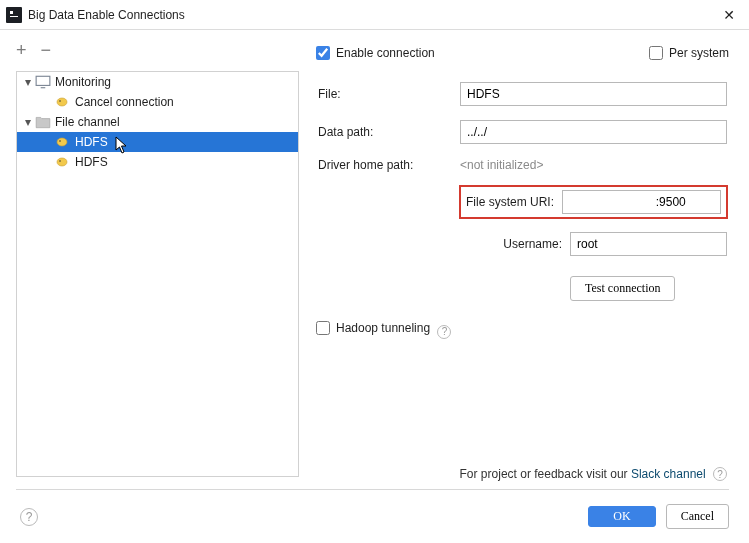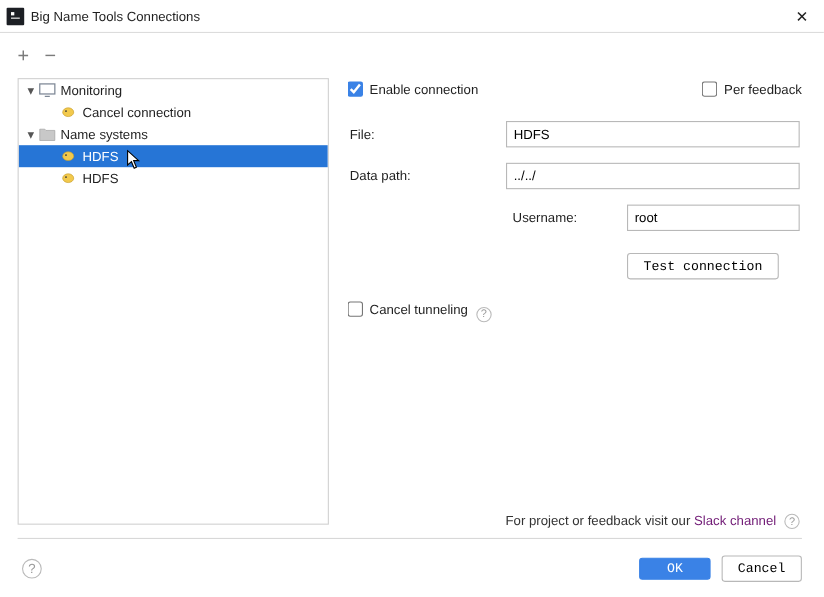--- a/index.html
+++ b/index.html
@@ -19,58 +19,58 @@
 .tree-item { display:flex; align-items:center; height:20px; padding-left:0; cursor:default; }
 .tree-item .indent { display:inline-block; }
 .tree-item .arrow { width:14px; display:inline-block; text-align:center; color:#555; }
 .tree-item .icon { width:16px; height:16px; display:inline-flex; align-items:center; justify-content:center; margin-right:4px; }
 .tree-item.selected { background:#2675d6; color:#fff; }
 .folder-icon svg, .hadoop-icon-svg, .monitor-icon svg { width:14px; height:14px; }
 
 
 .right-pane { flex:1; padding: 16px 20px 0 16px; display:flex; flex-direction:column; }
 .row { display:flex; align-items:center; margin-bottom:14px; }
-.row.first { justify-content:space-between;margin-top:28px; }
+.row.first { justify-content:space-between; }
 .form-table { width:100%; }
 .form-table td { padding: 6px 0; vertical-align:middle; }
 .form-table td.label { width:140px; color:#1f1f1f; }
 input[type=text], select.authtype {
   width:100%; height:24px; border:1px solid #b8b8b8; padding:0 6px; font-family:inherit; font-size:12px; background:#fff;
 }
 .checkbox-wrap { display:inline-flex; align-items:center; gap:6px; }
 .checkbox-wrap input[type=checkbox]{ width:14px; height:14px; }
 .checkbox-wrap .chk-enabled { accent-color:#3a82e6; }
 .highlight-red { outline: 2px solid #d43a2f; outline-offset:-1px; }
 select.authtype { appearance:none; -webkit-appearance:none; background-image: linear-gradient(45deg, transparent 50%, #666 50%), linear-gradient(135deg, #666 50%, transparent 50%); background-position: calc(100% - 14px) 10px, calc(100% - 10px) 10px; background-size: 4px 4px, 4px 4px; background-repeat:no-repeat; }
 .grey-text { color:#8a8a8a; }
-.btn { border:1px solid #b8b8b8; background:#fff; padding:4px 14px; font-family:Liberation Mono, monospace; font-size:12px; border-radius:3px; cursor:default; }
+.btn { border:1px solid #b8b8b8; background:#fff; padding:4px 14px; font-family:Liberation Serif, serif; font-size:12px; border-radius:3px; cursor:default; }
 .btn-primary { background:#3a82e6; border-color:#3a82e6; color:#fff; padding:2px 24px; }
 .support-line { margin-top:auto; text-align:right; font-size:12px; color:#333; padding-bottom:8px; padding-right:2px; }
-.support-line a { color:#701a75; text-decoration:none; }
+.support-line a { color:#0c4a6e; text-decoration:none; }
 .help-q { display:inline-flex; width:14px; height:14px; border:1px solid #bababa; border-radius:50%; align-items:center; justify-content:center; font-size:10px; color:#9a9a9a; margin-left:4px; }
 hr.div { border:none; border-top:1px solid #d8d8d8; margin: 0 20px 0 16px; position:absolute; left:0; right:0; bottom:53px;}
 
 
 .footer { position:absolute; left:0; right:0; bottom:0; height:53px; display:flex; align-items:center; padding:0 20px 0 20px; }
 .footer .help-q { margin-left:0; width:18px; height:18px; font-size:12px; }
 .footer .spacer { flex:1; }
 .cursor-arrow { position:absolute; width:14px; height:18px; pointer-events:none; }
 </style>
 </head>
 <body>
 
 <div class="titlebar">
   <span class="titlebar-icon">
     <svg viewBox="0 0 10 10">
         <rect x="0" y="0" width="10" height="10" fill="#1c1f24"></rect>
         <rect x="1" y="1" width="3" height="3" fill="#fff"></rect>
         <rect x="1" y="6" width="8" height="1" fill="#fff"></rect>
       </svg>
   </span>
-  <span>Big Name Tools Connections</span>
+  <span>Big Data Enable Connections</span>
   <span class="titlebar-close">✕</span>
 </div>
 
 <div class="dialog-body">
 
   <div class="left-pane">
     <div class="left-toolbar">
       <span>+</span>
       <span>−</span>
     </div>
@@ -97,21 +97,21 @@
         <span>Cancel connection</span>
       </div>
       <div class="tree-item">
         <span class="indent" style="width:4px"></span>
         <span class="arrow">▾</span>
         <span class="icon">
             <svg viewBox="0 0 14 14">
               <path d="M1 3 h4 l1 1 h7 v8 h-12 z" fill="#c8c8c8" stroke="#9a9a9a" stroke-width="0.5"></path>
             </svg>
           </span>
-        <span>Name systems</span>
+        <span>File channel</span>
       </div>
       <div class="tree-item selected">
         <span class="indent" style="width:38px"></span>
         <span class="icon">
             <svg class="hadoop-icon-svg" viewBox="0 0 14 14">
               <ellipse cx="6" cy="7" rx="5" ry="4" fill="#f2c94c" stroke="#c9a030" stroke-width="0.6"></ellipse>
               <circle cx="4" cy="6" r="0.8" fill="#333"></circle>
             </svg>
           </span>
         <span>HDFS</span>
@@ -130,54 +130,67 @@
   </div>
 
   <div class="right-pane">
     <div class="row first">
       <label class="checkbox-wrap">
         <input type="checkbox" class="chk-enabled" checked="" style="">
         <span>Enable connection</span>
       </label>
       <label class="checkbox-wrap">
         <input type="checkbox" style="">
-        <span>Per feedback</span>
+        <span>Per system</span>
       </label>
     </div>
 
     <table class="form-table">
       <tbody>
           <tr>
         <td class="label"><span>File:</span></td>
         <td><input type="text" value="HDFS" style=""></td>
       </tr>
       <tr>
         <td class="label"><span>Data path:</span></td>
         <td><input type="text" value="../../" style=""></td>
       </tr>
       <tr>
+        <td class="label"><span>Driver home path:</span></td>
+        <td><span class="grey-text">&lt;not initialized&gt;</span></td>
+      </tr>
+      <tr>
+        <td class="label"></td>
+        <td>
+          <div class="highlight-red" style="display:flex; align-items:center; gap:8px; padding:4px 6px;">
+            <span>File system URI:</span>
+            <input type="text" style="flex: 1 1 0%;" value="                          :9500">
+          </div>
+        </td>
+      </tr>
+      <tr>
         <td class="label"></td>
         <td style="display:flex; align-items:center; gap:8px; padding-left:6px;">
-          <span style="width:96px;">Username:</span>
+          <span style="width:96px;text-align:right;">Username:</span>
           <input type="text" style="flex: 1 1 0%;" value="root">
         </td>
       </tr>
       <tr>
         <td class="label"></td>
         <td style="padding-left:110px; padding-top:12px; padding-bottom:12px;">
           <button class="btn">Test connection</button>
         </td>
       </tr>
     </tbody>
       </table>
 
     <div style="margin-top:6px;">
       <label class="checkbox-wrap">
         <input type="checkbox" style="">
-        <span>Cancel tunneling</span>
+        <span>Hadoop tunneling</span>
       </label>
       <span class="help-q">?</span>
     </div>
 
     <div class="support-line">
       <span>For project or feedback visit our </span><a href="#">Slack channel</a>
       <span class="help-q">?</span>
     </div>
   </div>
 </div>

